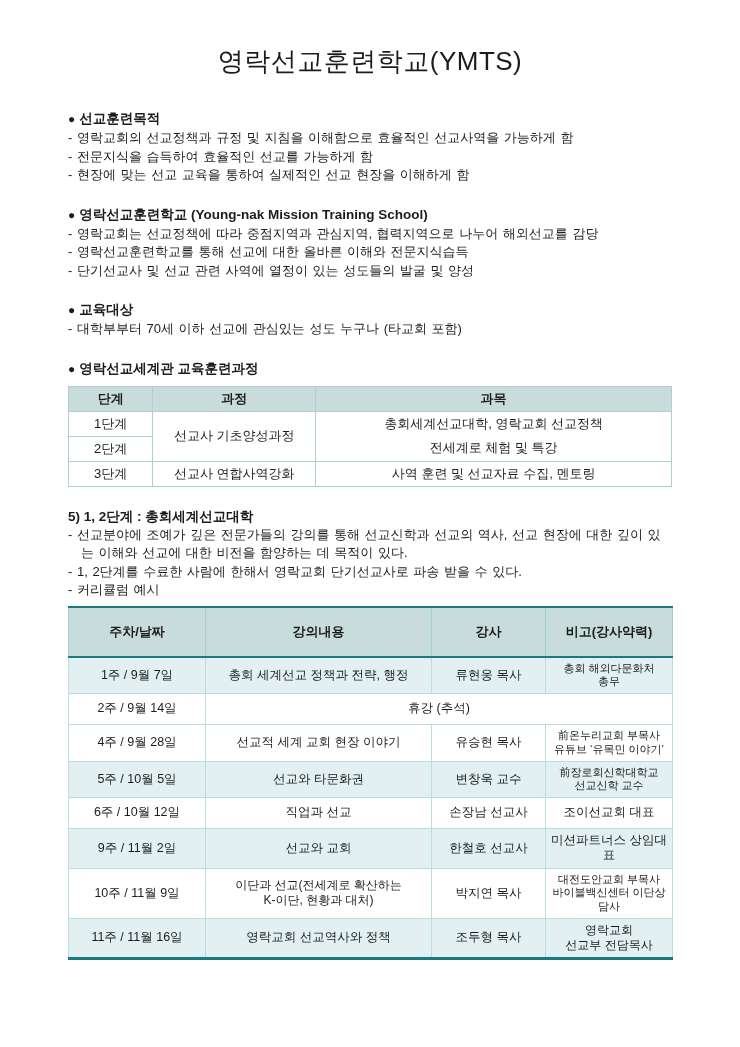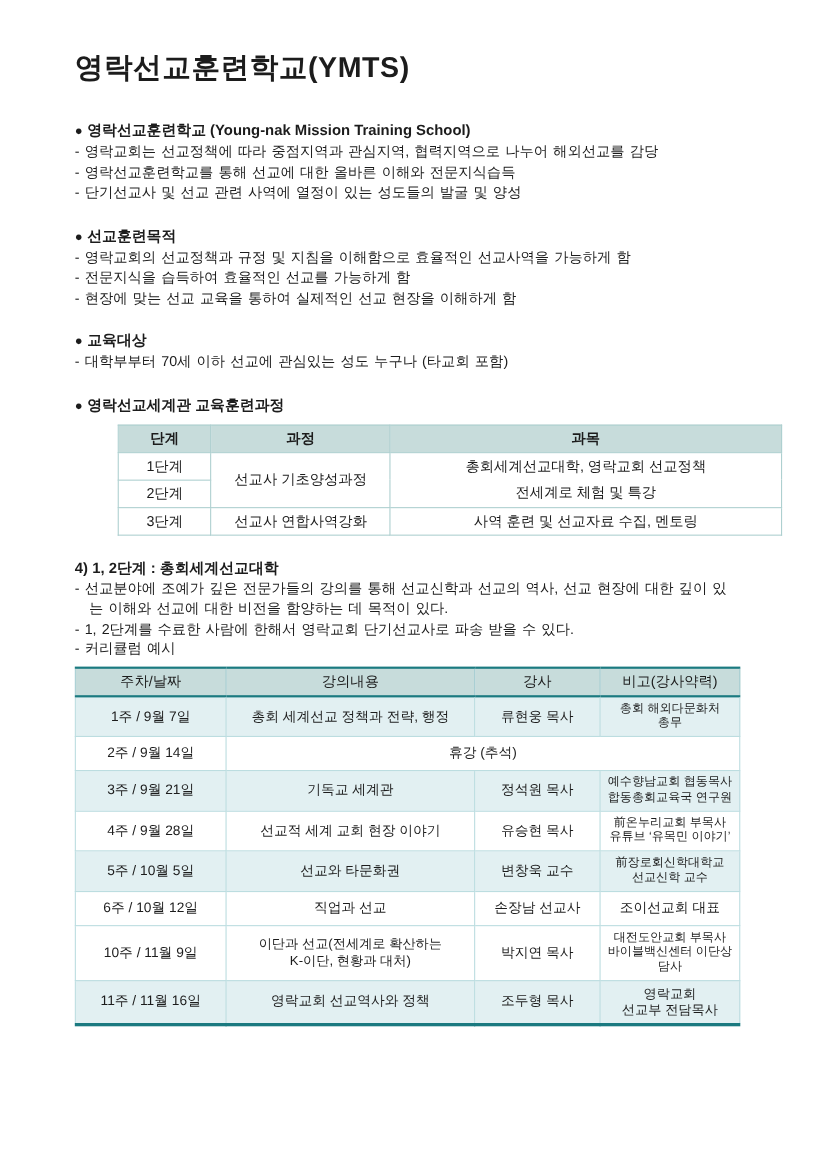--- a/index.html
+++ b/index.html
@@ -4,83 +4,83 @@
 <style>
   html,body { margin:0; padding:0; background:#ffffff; }
   body {
     width:740px; height:1047px; overflow:hidden;
     font-family:"Liberation Sans","DejaVu Sans",sans-serif;
     color:#1c1c1c;
   }
   .page { padding:44px 68px 0 68px; }
 
   h1.title {
-    margin:0 0 30px 0; text-align:left;
-    font-size:26px; font-weight:700; letter-spacing:0.5px;
+    margin:0 0 30px 0; text-align:center;
+    font-size:26px; font-weight:400; letter-spacing:0.5px;
   }
 
   .sec { margin:0 0 20px 0; }
   .sec-head { font-size:13.5px; font-weight:700; line-height:19px; }
   .sec-head .bullet { font-size:12px; margin-right:4px; }
   .line {
     margin:0; font-size:13px; line-height:18.5px;
     padding-left:13px; text-indent:-13px; word-spacing:1px;
   }
 
   
   table.stage {
     width:100%; border-collapse:collapse; margin-top:7px;
-    font-size:13px; table-layout:fixed;margin-left:39px;
+    font-size:13px; table-layout:fixed;
   }
   table.stage th, table.stage td {
     border:1px solid #aed0d0; text-align:center; padding:2px 4px; height:20px;
   }
   table.stage th { background:var(--header-bg); font-weight:700; }
   table.stage td.no-bottom { border-bottom-style:hidden; }
   table.stage td.no-top { border-top-style:hidden; }
 
   
   table.curr {
     width:100%; border-collapse:collapse; margin-top:6px;
     font-size:12.5px; table-layout:fixed;
     border-top:2px solid var(--border-dark);
     border-bottom:3px solid var(--border-dark);
   }
   table.curr th {
-    background:var(--header-bg); font-weight:400; font-size:13px;
+    background:var(--header-bg); font-weight:700; font-size:13px;
     border:1px solid #a6ced2; border-top:2px solid var(--border-dark);
     border-bottom:2px solid var(--border-dark);
-    height:22px; padding:1px 2px;
+    height:22px; padding:13px 2px;
   }
   table.curr td {
     border:1px solid #bcdde0; text-align:center; padding:4px 3px;
     white-space:pre-line; line-height:1.22; height:22px;
   }
   table.curr tr.alt td { background:var(--row-alt-bg); }
   table.curr td.small { font-size:11px; line-height:1.25; }
 </style>
 </head>
 <body>
 
 <div class="page">
 
   <h1 class="title">영락선교훈련학교(YMTS)</h1>
 
   <div class="sec">
+    <div class="sec-head"><span class="bullet">●</span><span>선교훈련목적</span></div>
+    <p class="line">- 영락교회의 선교정책과 규정 및 지침을 이해함으로 효율적인 선교사역을 가능하게 함</p>
+    <p class="line">- 전문지식을 습득하여 효율적인 선교를 가능하게 함</p>
+    <p class="line">- 현장에 맞는 선교 교육을 통하여 실제적인 선교 현장을 이해하게 함</p>
+  </div>
+
+  <div class="sec">
     <div class="sec-head"><span class="bullet">●</span><span>영락선교훈련학교 (Young-nak Mission Training School)</span></div>
     <p class="line">- 영락교회는 선교정책에 따라 중점지역과 관심지역, 협력지역으로 나누어 해외선교를 감당</p>
     <p class="line">- 영락선교훈련학교를 통해 선교에 대한 올바른 이해와 전문지식습득</p>
     <p class="line">- 단기선교사 및 선교 관련 사역에 열정이 있는 성도들의 발굴 및 양성</p>
-  </div>
-
-  <div class="sec">
-    <div class="sec-head"><span class="bullet">●</span><span>선교훈련목적</span></div>
-    <p class="line">- 영락교회의 선교정책과 규정 및 지침을 이해함으로 효율적인 선교사역을 가능하게 함</p>
-    <p class="line">- 전문지식을 습득하여 효율적인 선교를 가능하게 함</p>
-    <p class="line">- 현장에 맞는 선교 교육을 통하여 실제적인 선교 현장을 이해하게 함</p>
   </div>
 
   <div class="sec">
     <div class="sec-head"><span class="bullet">●</span><span>교육대상</span></div>
     <p class="line">- 대학부부터 70세 이하 선교에 관심있는 성도 누구나 (타교회 포함)</p>
   </div>
 
   <div class="sec">
     <div class="sec-head"><span class="bullet">●</span><span>영락선교세계관 교육훈련과정</span></div>
     <table class="stage">
@@ -107,21 +107,21 @@
       <tr>
         <td>3단계</td>
         <td>선교사 연합사역강화</td>
         <td>사역 훈련 및 선교자료 수집, 멘토링</td>
       </tr>
     </tbody>
       </table>
   </div>
 
   <div class="sec" style="margin-bottom:0;">
-    <div class="sec-head">4) 1, 2단계 : 총회세계선교대학</div>
+    <div class="sec-head">5) 1, 2단계 : 총회세계선교대학</div>
     <p class="line">- 선교분야에 조예가 깊은 전문가들의 강의를 통해 선교신학과 선교의 역사, 선교 현장에 대한 깊이 있는 이해와 선교에 대한 비전을 함양하는 데 목적이 있다.</p>
     <p class="line">- 1, 2단계를 수료한 사람에 한해서 영락교회 단기선교사로 파송 받을 수 있다.</p>
     <p class="line">- 커리큘럼 예시</p>
 
     <table class="curr">
       <colgroup>
           <col style="width:137px">
           <col style="width:226px">
           <col style="width:114px">
           <col style="width:127px">
@@ -137,46 +137,45 @@
         <td>1주 / 9월 7일</td>
         <td>총회 세계선교 정책과 전략, 행정</td>
         <td>류현웅 목사</td>
         <td class="small">총회 해외다문화처
 총무</td>
       </tr>
       <tr>
         <td>2주 / 9월 14일</td>
         <td colspan="3">휴강 (추석)</td>
       </tr>
-      <tr class="alt">
-        <td>3주 / 9월 21일</td>
-        <td>기독교 세계관</td>
-        <td>정석원 목사</td>
-        <td class="small">예수향남교회 협동목사
-합동총회교육국 연구원</td>
-      </tr>
       <tr>
         <td>4주 / 9월 28일</td>
         <td>선교적 세계 교회 현장 이야기</td>
         <td>유승현 목사</td>
         <td class="small">前온누리교회 부목사
 유튜브 ‘유목민 이야기’</td>
       </tr>
       <tr class="alt">
         <td>5주 / 10월 5일</td>
         <td>선교와 타문화권</td>
         <td>변창욱 교수</td>
         <td class="small">前장로회신학대학교
 선교신학 교수</td>
       </tr>
       <tr>
         <td>6주 / 10월 12일</td>
         <td>직업과 선교</td>
         <td>손장남 선교사</td>
         <td>조이선교회 대표</td>
+      </tr>
+      <tr class="alt">
+        <td>9주 / 11월 2일</td>
+        <td>선교와 교회</td>
+        <td>한철호 선교사</td>
+        <td>미션파트너스 상임대표</td>
       </tr>
       <tr>
         <td>10주 / 11월 9일</td>
         <td class="small" style="font-size:12px;text-align:center;">이단과 선교(전세계로 확산하는
 K-이단, 현황과 대처)</td>
         <td>박지연 목사</td>
         <td class="small">대전도안교회 부목사
 바이블백신센터 이단상담사</td>
       </tr>
       <tr class="alt">

